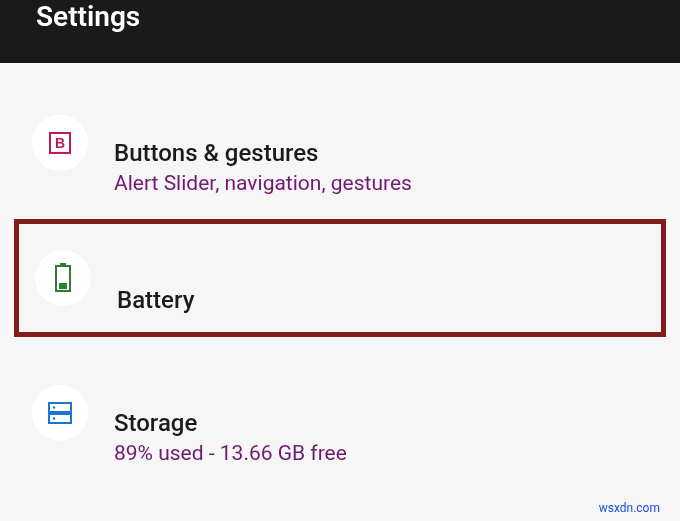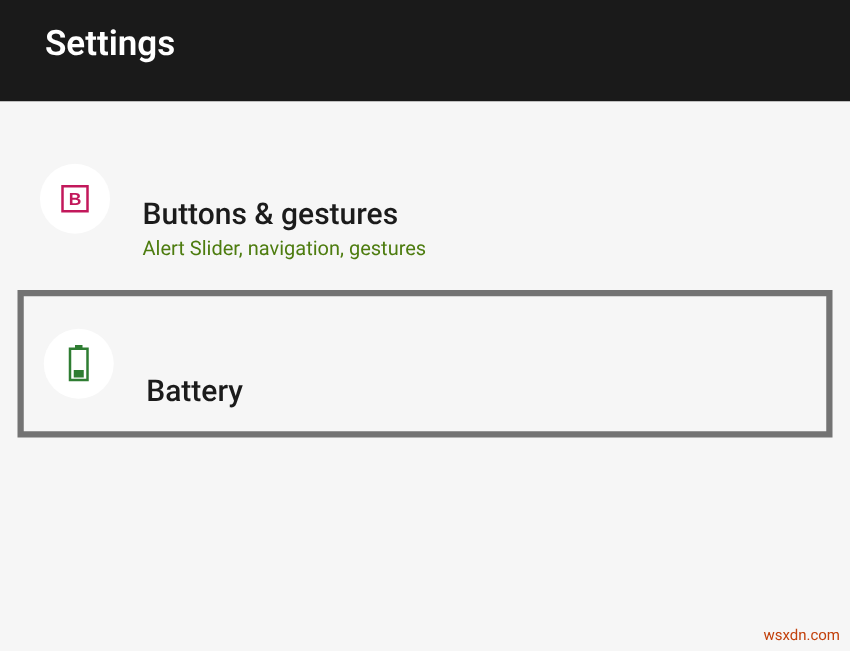--- a/index.html
+++ b/index.html
@@ -6,21 +6,21 @@
     body {
       width: 680px;
       height: 521px;
       background: #f6f6f6;
       font-family: -apple-system, BlinkMacSystemFont, 'Segoe UI', Roboto, sans-serif;
       overflow: hidden;
     }
     .header {
       background: #1a1a1a;
       color: #fff;
-      padding: 18px 36px 30px 36px;
+      padding: 0 36px 30px 36px;
       font-size: 28px;
       font-weight: 600;
     }
     .content {
       padding: 10px 18px;
     }
     .row {
       display: flex;
       align-items: center;
       padding: 18px 14px;
@@ -38,35 +38,35 @@
     }
     .text-wrap { flex: 1; }
     .title {
       font-size: 24px;
       font-weight: 500;
       color: #1b1b1b;
       margin-bottom: 4px;
       margin-top: 48px;
     }
     .subtitle {
-      font-size: 16px;
-      color: #4d7c0f;
+      font-size: 21px;
+      color: #701a75;
       font-weight: 400;
     }
     .highlight {
-      border: 5px solid #737373;
+      border: 5px solid #7f1d1d;
       margin: 6px -4px;
       padding: 14px 16px;
     }
     .watermark {
       position: absolute;
       bottom: 6px;
-      right: 8px;
+      right: 20px;
       font-size: 12px;
-      color: #c2410c;
+      color: #1d4ed8;
     }
   </style>
 </head>
 <body>
 
 <div class="header">
   <span>Settings</span>
 </div>
 
 <div class="content">
@@ -90,16 +90,30 @@
         <rect x="6" y="0" width="6" height="3" fill="#2e7d32"></rect>
         <rect x="2" y="3" width="14" height="25" fill="none" stroke="#2e7d32" stroke-width="2"></rect>
         <rect x="5" y="20" width="8" height="6" fill="#2e7d32"></rect>
       </svg>
     </div>
     <div class="text-wrap">
       <div class="title">Battery</div>
     </div>
   </div>
 
+  <div class="row">
+    <div class="icon-wrap">
+      <svg width="28" height="28" viewBox="0 0 28 28">
+        <rect x="3" y="4" width="22" height="9" fill="none" stroke="#1976d2" stroke-width="2"></rect>
+        <rect x="3" y="15" width="22" height="9" fill="none" stroke="#1976d2" stroke-width="2"></rect>
+        <circle cx="8" cy="8.5" r="1.2" fill="#1976d2"></circle>
+        <circle cx="8" cy="19.5" r="1.2" fill="#1976d2"></circle>
+      </svg>
+    </div>
+    <div class="text-wrap">
+      <div class="title">Storage</div>
+      <div class="subtitle">89% used - 13.66 GB free</div>
+    </div>
+  </div>
 
 </div>
 
 <div class="watermark">wsxdn.com</div>
 
 </body></html>

